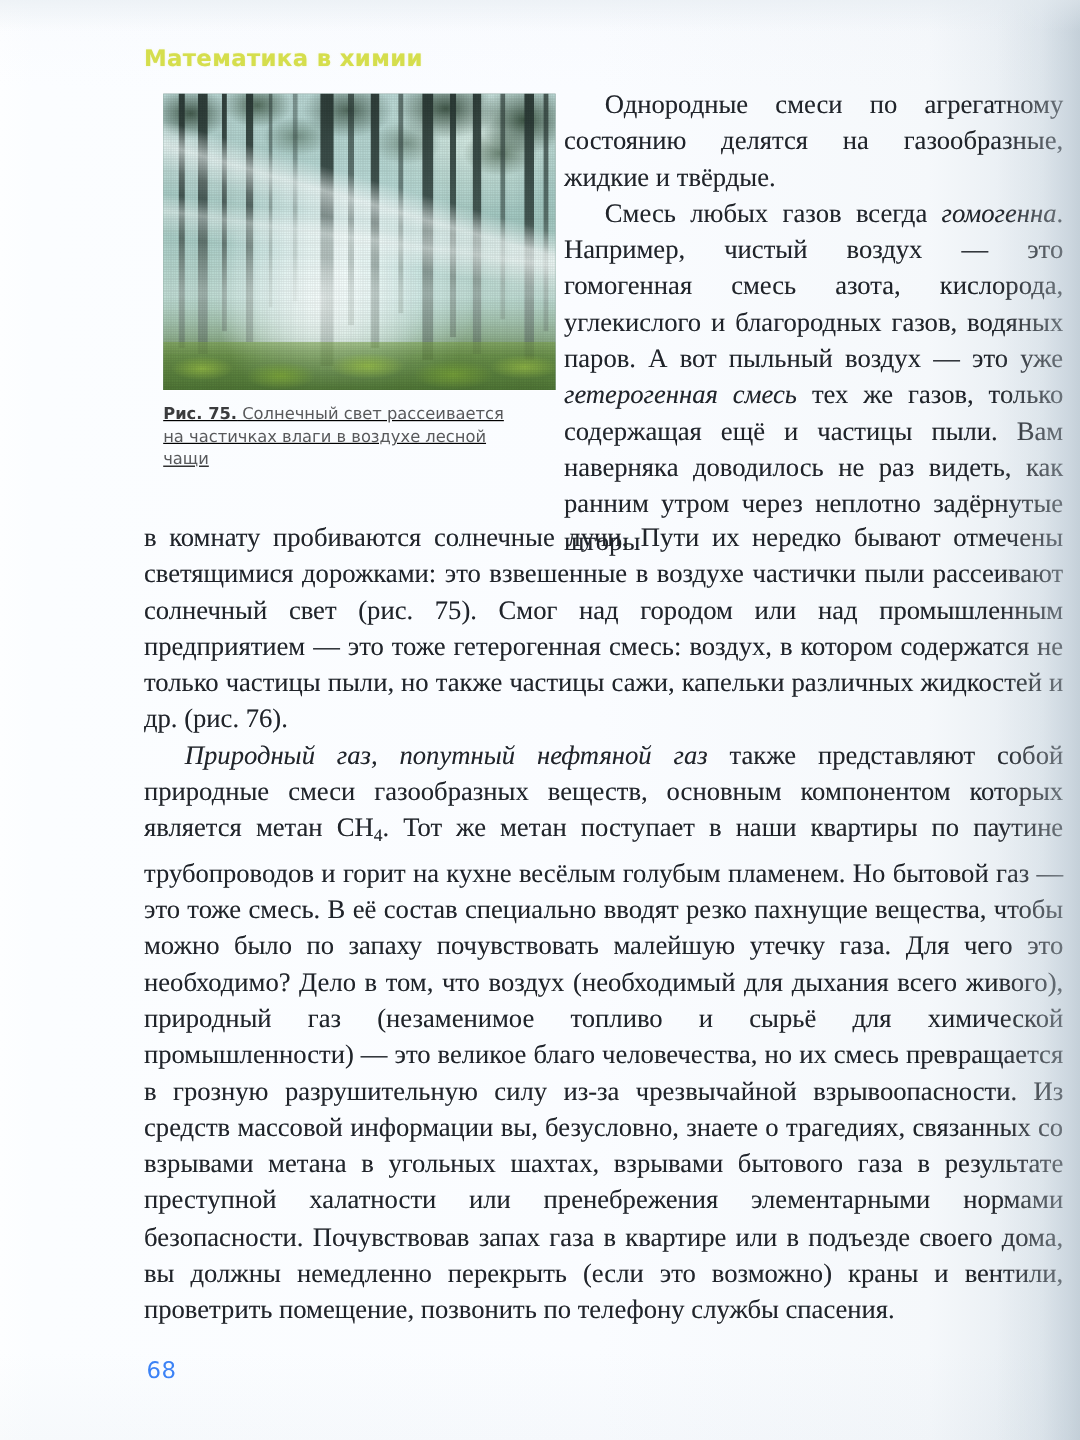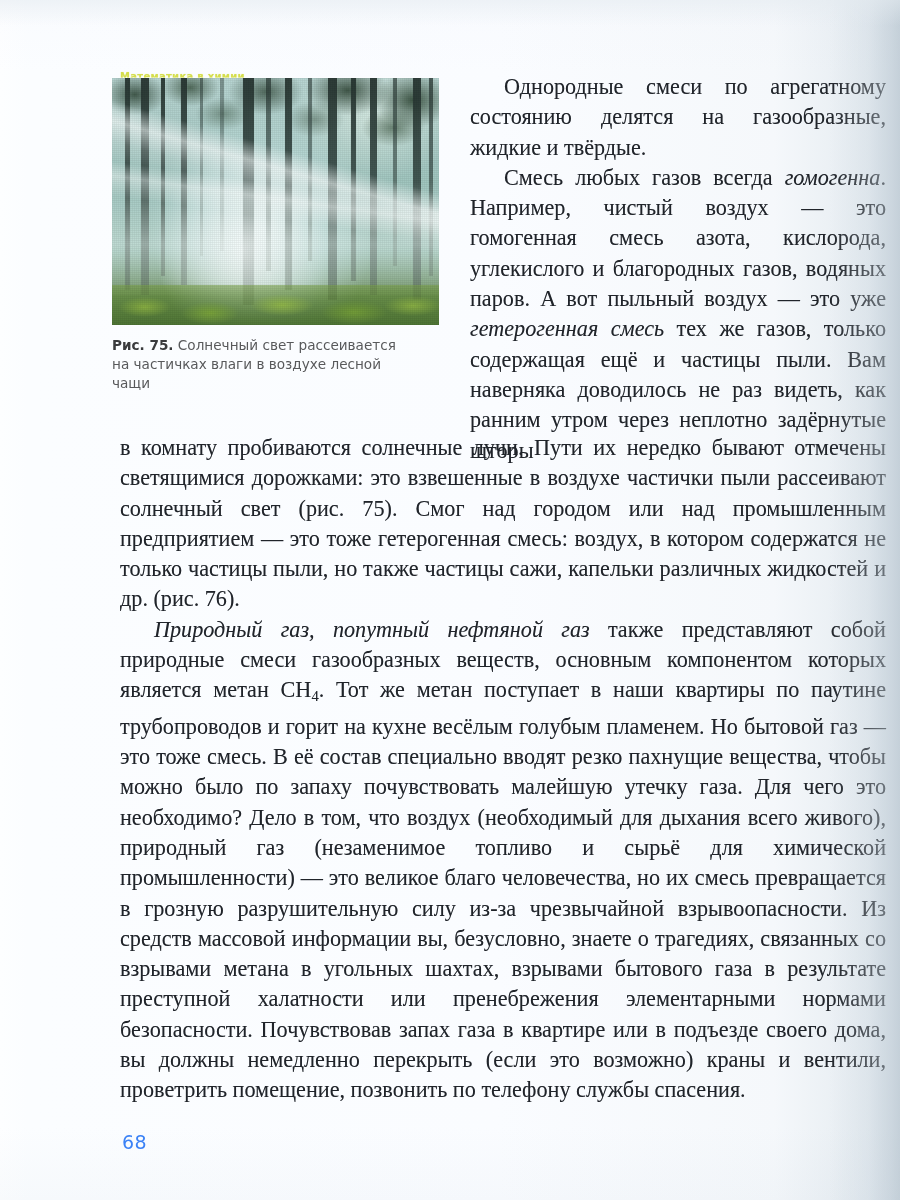--- a/index.html
+++ b/index.html
@@ -27,29 +27,28 @@
     position:absolute;top:0;left:0;width:100%;height:26px;
     background:linear-gradient(to bottom, rgba(228,235,240,.55), rgba(228,235,240,0));
     pointer-events:none;
   }
   #content{position:absolute;inset:0;}
 
   
   .runhead{
     position:absolute;left:120px;top:38px;
     font-family:"DejaVu Sans",sans-serif;
-    font-weight:bold;font-size:10px;letter-spacing:.3px;
+    font-weight:bold;font-size:19px;letter-spacing:.3px;
     color:#d5de4d;
     text-shadow:0 0 1px rgba(213,222,77,.55);
     white-space:nowrap;
-    margin-top:33px;
   }
 
   
-  .figure{position:absolute;left:112px;top:78px;width:327px;}
+  .figure{position:absolute;left:136px;top:78px;width:327px;text-decoration:underline;}
   .photo{
     width:327px;height:247px;position:relative;overflow:hidden;
     background:#7f9a93;
     box-shadow:0 0 0 1px rgba(255,255,255,.4);
   }
   .photo .sky{
     position:absolute;inset:0;
     background:
       radial-gradient(ellipse 150px 170px at 46% 62%, rgba(232,248,246,.92) 0%, rgba(205,233,232,.55) 42%, rgba(170,208,206,0) 74%),
       radial-gradient(ellipse 120px 90px at 80% 16%, rgba(238,250,240,.55) 0%, rgba(210,232,214,0) 70%),

